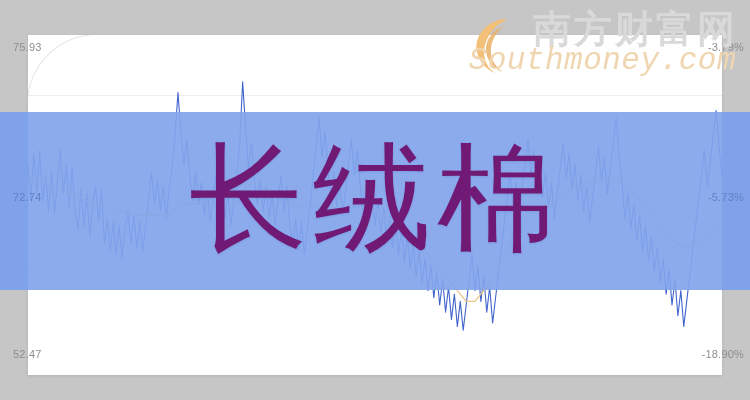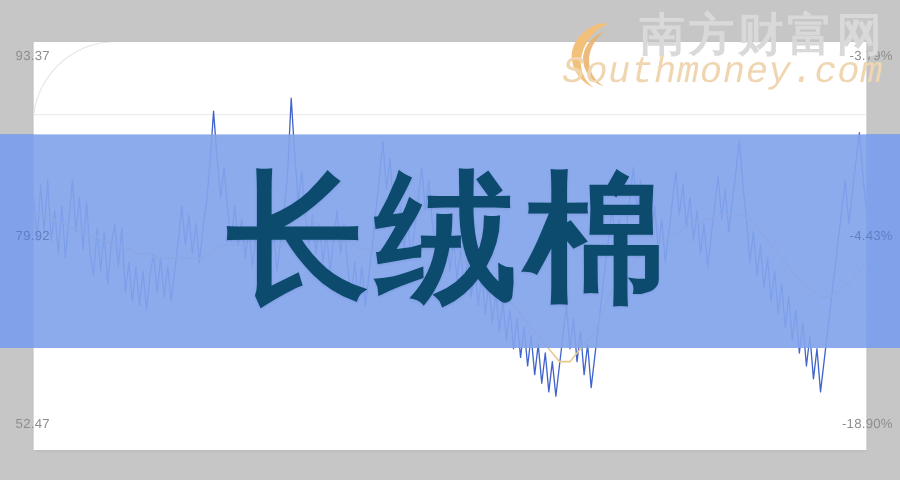--- a/index.html
+++ b/index.html
@@ -108,24 +108,24 @@
   #p-mid    { top: 191px; }
   #p-bot    { top: 348px; }
 
   
   #watermark-title {
     position: absolute;
     left: 0;
     top: 118px;
     width: 750px;
     text-align: center;
-    color: #0c4a6e;
+    color: #701a75;
     font-size: 118px;
     line-height: 160px;
-    font-weight: 700;
+    font-weight: 400;
     letter-spacing: 6px;
     font-family: "DejaVu Sans", "Liberation Sans", sans-serif;
     text-shadow: 0 1px 2px rgba(60,90,160,0.18);
     user-select: none;
   }
 
   
   #brand {
     position: absolute;
     right: 8px;
@@ -179,26 +179,26 @@
           <path d="M0.00 129.61 L2.94 165.60 L5.88 118.81 L8.82 158.40 L11.76 115.21 L14.70 165.60 L17.64 140.41 L20.58 176.40 L23.53 136.81 L26.47 180.00 L29.41 147.61 L32.35 115.21 L35.29 158.40 L38.23 129.61 L41.17 172.80 L44.11 133.21 L47.05 176.40 L49.99 194.39 L52.93 154.80 L55.87 190.79 L58.81 158.40 L61.75 201.59 L64.69 169.20 L67.64 151.21 L70.58 187.20 L73.52 154.80 L76.46 208.79 L79.40 183.60 L82.34 215.99 L85.28 187.20 L88.22 219.59 L91.16 190.79 L94.10 223.19 L97.04 194.39 L99.98 176.40 L102.92 208.79 L105.86 180.00 L108.81 212.39 L111.75 187.20 L114.69 215.99 L117.63 190.79 L120.57 165.60 L123.51 136.81 L126.45 169.20 L129.39 144.01 L132.33 176.40 L135.27 151.21 L138.21 183.60 L141.15 154.80 L144.09 133.21 L147.03 100.82 L149.97 57.63 L152.92 97.22 L155.86 129.61 L158.80 104.42 L161.74 140.41 L164.68 165.60 L167.62 136.81 L170.56 169.20 L173.50 147.61 L176.44 180.00 L179.38 154.80 L182.32 187.20 L185.26 162.00 L188.20 136.81 L191.14 172.80 L194.08 147.61 L197.03 183.60 L199.97 158.40 L202.91 190.79 L205.85 165.60 L208.79 140.41 L211.73 108.02 L214.67 46.83 L217.61 93.62 L220.55 133.21 L223.49 108.02 L226.43 144.01 L229.37 169.20 L232.31 144.01 L235.25 176.40 L238.19 151.21 L241.14 183.60 L244.08 158.40 L247.02 190.79 L249.96 165.60 L252.90 140.41 L255.84 176.40 L258.78 151.21 L261.72 187.20 L264.66 212.39 L267.60 183.60 L270.54 215.99 L273.48 187.20 L276.42 219.59 L279.36 194.39 L282.31 169.20 L285.25 140.41 L288.19 111.62 L291.13 82.82 L294.07 122.41 L297.01 97.22 L299.95 136.81 L302.89 162.00 L305.83 136.81 L308.77 172.80 L311.71 147.61 L314.65 180.00 L317.59 154.80 L320.53 129.61 L323.47 104.42 L326.42 140.41 L329.36 115.21 L332.30 151.21 L335.24 176.40 L338.18 151.21 L341.12 183.60 L344.06 158.40 L347.00 190.79 L349.94 165.60 L352.88 197.99 L355.82 172.80 L358.76 205.19 L361.70 180.00 L364.64 212.39 L367.58 187.20 L370.53 219.59 L373.47 194.39 L376.41 226.79 L379.35 201.59 L382.29 233.98 L385.23 208.79 L388.17 241.18 L391.11 215.99 L394.05 248.38 L396.99 223.19 L399.93 255.58 L402.87 230.38 L405.81 262.78 L408.75 237.58 L411.69 269.97 L414.64 244.78 L417.58 277.17 L420.52 251.98 L423.46 284.37 L426.40 259.18 L429.34 291.57 L432.28 266.37 L435.22 295.17 L438.16 269.97 L441.10 244.78 L444.04 219.59 L446.98 255.58 L449.92 230.38 L452.86 266.37 L455.81 241.18 L458.75 277.17 L461.69 251.98 L464.63 287.97 L467.57 262.78 L470.51 237.58 L473.45 212.39 L476.39 187.20 L479.33 162.00 L482.27 136.81 L485.21 172.80 L488.15 147.61 L491.09 180.00 L494.03 154.80 L496.97 129.61 L499.92 104.42 L502.86 140.41 L505.80 115.21 L508.74 151.21 L511.68 126.01 L514.62 162.00 L517.56 136.81 L520.50 172.80 L523.44 147.61 L526.38 183.60 L529.32 158.40 L532.26 133.21 L535.20 108.02 L538.14 144.01 L541.08 118.81 L544.03 154.80 L546.97 129.61 L549.91 165.60 L552.85 140.41 L555.79 176.40 L558.73 151.21 L561.67 187.20 L564.61 162.00 L567.55 136.81 L570.49 111.62 L573.43 147.61 L576.37 122.41 L579.31 158.40 L582.25 133.21 L585.19 108.02 L588.14 82.82 L591.08 118.81 L594.02 147.61 L596.96 183.60 L599.90 158.40 L602.84 194.39 L605.78 169.20 L608.72 205.19 L611.66 180.00 L614.60 215.99 L617.54 190.79 L620.48 226.79 L623.42 201.59 L626.36 237.58 L629.31 212.39 L632.25 248.38 L635.19 223.19 L638.13 259.18 L641.07 233.98 L644.01 269.97 L646.95 244.78 L649.89 280.77 L652.83 255.58 L655.77 291.57 L658.71 266.37 L661.65 241.18 L664.59 215.99 L667.53 190.79 L670.47 165.60 L673.42 140.41 L676.36 115.21 L679.30 151.21 L682.24 126.01 L685.18 100.82 L688.12 75.63 L691.06 111.62 L694.00 140.41" fill="none" stroke="#4064cc" stroke-width="1.1" stroke-linejoin="round"></path>
           <path d="M0.00 144.01 L2.94 144.01 L5.88 144.01 L8.82 144.01 L11.76 147.61 L14.70 147.61 L17.64 147.61 L20.58 151.21 L23.53 151.21 L26.47 151.21 L29.41 154.80 L32.35 154.80 L35.29 154.80 L38.23 158.40 L41.17 158.40 L44.11 158.40 L47.05 162.00 L49.99 162.00 L52.93 162.00 L55.87 165.60 L58.81 165.60 L61.75 165.60 L64.69 169.20 L67.64 169.20 L70.58 169.20 L73.52 169.20 L76.46 172.80 L79.40 172.80 L82.34 172.80 L85.28 176.40 L88.22 176.40 L91.16 176.40 L94.10 176.40 L97.04 176.40 L99.98 180.00 L102.92 180.00 L105.86 180.00 L108.81 180.00 L111.75 180.00 L114.69 180.00 L117.63 180.00 L120.57 180.00 L123.51 180.00 L126.45 180.00 L129.39 180.00 L132.33 180.00 L135.27 180.00 L138.21 180.00 L141.15 180.00 L144.09 176.40 L147.03 176.40 L149.97 172.80 L152.92 172.80 L155.86 169.20 L158.80 169.20 L161.74 169.20 L164.68 169.20 L167.62 169.20 L170.56 169.20 L173.50 169.20 L176.44 169.20 L179.38 169.20 L182.32 169.20 L185.26 169.20 L188.20 169.20 L191.14 169.20 L194.08 169.20 L197.03 169.20 L199.97 169.20 L202.91 169.20 L205.85 169.20 L208.79 169.20 L211.73 165.60 L214.67 158.40 L217.61 154.80 L220.55 151.21 L223.49 147.61 L226.43 147.61 L229.37 147.61 L232.31 147.61 L235.25 151.21 L238.19 151.21 L241.14 154.80 L244.08 154.80 L247.02 158.40 L249.96 158.40 L252.90 162.00 L255.84 162.00 L258.78 165.60 L261.72 165.60 L264.66 169.20 L267.60 169.20 L270.54 172.80 L273.48 172.80 L276.42 172.80 L279.36 172.80 L282.31 172.80 L285.25 172.80 L288.19 172.80 L291.13 172.80 L294.07 172.80 L297.01 172.80 L299.95 172.80 L302.89 172.80 L305.83 172.80 L308.77 172.80 L311.71 172.80 L314.65 172.80 L317.59 172.80 L320.53 172.80 L323.47 172.80 L326.42 172.80 L329.36 172.80 L332.30 172.80 L335.24 172.80 L338.18 172.80 L341.12 172.80 L344.06 172.80 L347.00 176.40 L349.94 176.40 L352.88 180.00 L355.82 180.00 L358.76 183.60 L361.70 183.60 L364.64 187.20 L367.58 187.20 L370.53 190.79 L373.47 190.79 L376.41 194.39 L379.35 194.39 L382.29 197.99 L385.23 201.59 L388.17 205.19 L391.11 208.79 L394.05 212.39 L396.99 215.99 L399.93 219.59 L402.87 223.19 L405.81 226.79 L408.75 230.38 L411.69 233.98 L414.64 237.58 L417.58 241.18 L420.52 244.78 L423.46 248.38 L426.40 251.98 L429.34 255.58 L432.28 259.18 L435.22 262.78 L438.16 266.37 L441.10 266.37 L444.04 266.37 L446.98 266.37 L449.92 262.78 L452.86 259.18 L455.81 255.58 L458.75 251.98 L461.69 248.38 L464.63 244.78 L467.57 241.18 L470.51 233.98 L473.45 226.79 L476.39 219.59 L479.33 212.39 L482.27 205.19 L485.21 201.59 L488.15 197.99 L491.09 194.39 L494.03 190.79 L496.97 187.20 L499.92 183.60 L502.86 180.00 L505.80 176.40 L508.74 176.40 L511.68 172.80 L514.62 172.80 L517.56 169.20 L520.50 169.20 L523.44 165.60 L526.38 165.60 L529.32 162.00 L532.26 162.00 L535.20 158.40 L538.14 158.40 L541.08 154.80 L544.03 154.80 L546.97 151.21 L549.91 151.21 L552.85 151.21 L555.79 151.21 L558.73 147.61 L561.67 147.61 L564.61 147.61 L567.55 147.61 L570.49 144.01 L573.43 144.01 L576.37 144.01 L579.31 144.01 L582.25 144.01 L585.19 144.01 L588.14 144.01 L591.08 144.01 L594.02 147.61 L596.96 147.61 L599.90 151.21 L602.84 154.80 L605.78 158.40 L608.72 162.00 L611.66 165.60 L614.60 169.20 L617.54 172.80 L620.48 176.40 L623.42 180.00 L626.36 183.60 L629.31 187.20 L632.25 190.79 L635.19 194.39 L638.13 197.99 L641.07 201.59 L644.01 205.19 L646.95 205.19 L649.89 208.79 L652.83 208.79 L655.77 212.39 L658.71 212.39 L661.65 212.39 L664.59 212.39 L667.53 208.79 L670.47 208.79 L673.42 205.19 L676.36 201.59 L679.30 201.59 L682.24 197.99 L685.18 194.39 L688.12 190.79 L691.06 187.20 L694.00 187.20" fill="none" stroke="#e8c98a" stroke-width="1.3" stroke-linejoin="round"></path>
         </g>
     </svg>
   </div>
 
   <div id="blue-band-left"></div>
   <div id="blue-band-right"></div>
   <div id="blue-band"></div>
 
-  <div class="axis-label axis-left lab-dim" id="y-top">93.37</div>
-  <div class="axis-label axis-left lab-onband" id="y-mid">79.92</div>
+  <div class="axis-label axis-left lab-dim" id="y-top">75.93</div>
+  <div class="axis-label axis-left lab-onband" id="y-mid">72.74</div>
   <div class="axis-label axis-left lab-dim" id="y-bot">52.47</div>
 
   <div class="axis-label axis-right lab-dim" id="p-top">-3.79%</div>
-  <div class="axis-label axis-right lab-onband" id="p-mid">-4.43%</div>
+  <div class="axis-label axis-right lab-onband" id="p-mid">-5.73%</div>
   <div class="axis-label axis-right lab-dim" id="p-bot">-18.90%</div>
 
   <div id="watermark-title">长绒棉</div>
 
   <div id="brand">
     <svg id="brand-swoosh" viewBox="0 0 46 58">
       <path d="M33 2 C22 6, 14 16, 11 27 C8 38, 12 49, 21 55 C13 52, 5 44, 3 34
                C0 21, 9 8, 22 3 C26 1, 30 1, 33 2 Z" fill="#f3c07a"></path>
       <path d="M30 8 C23 13, 18 21, 17 30 C16 40, 21 49, 29 54 C20 51, 13 43, 12 33
                C11 22, 19 12, 30 8 Z" fill="#eab066" opacity="0.85"></path>

